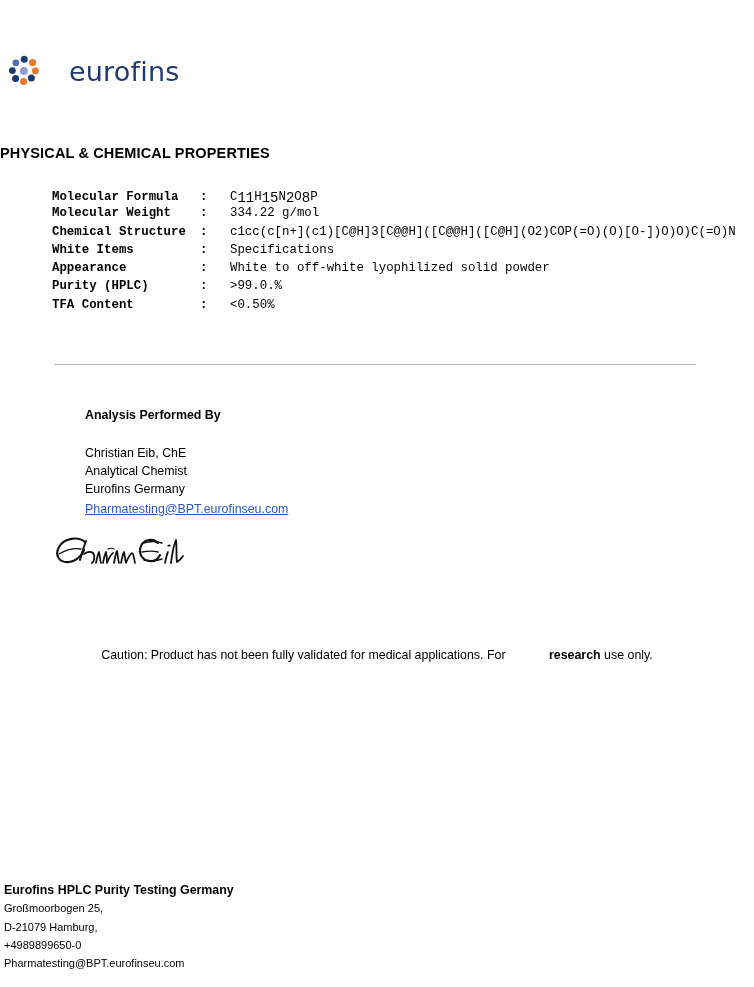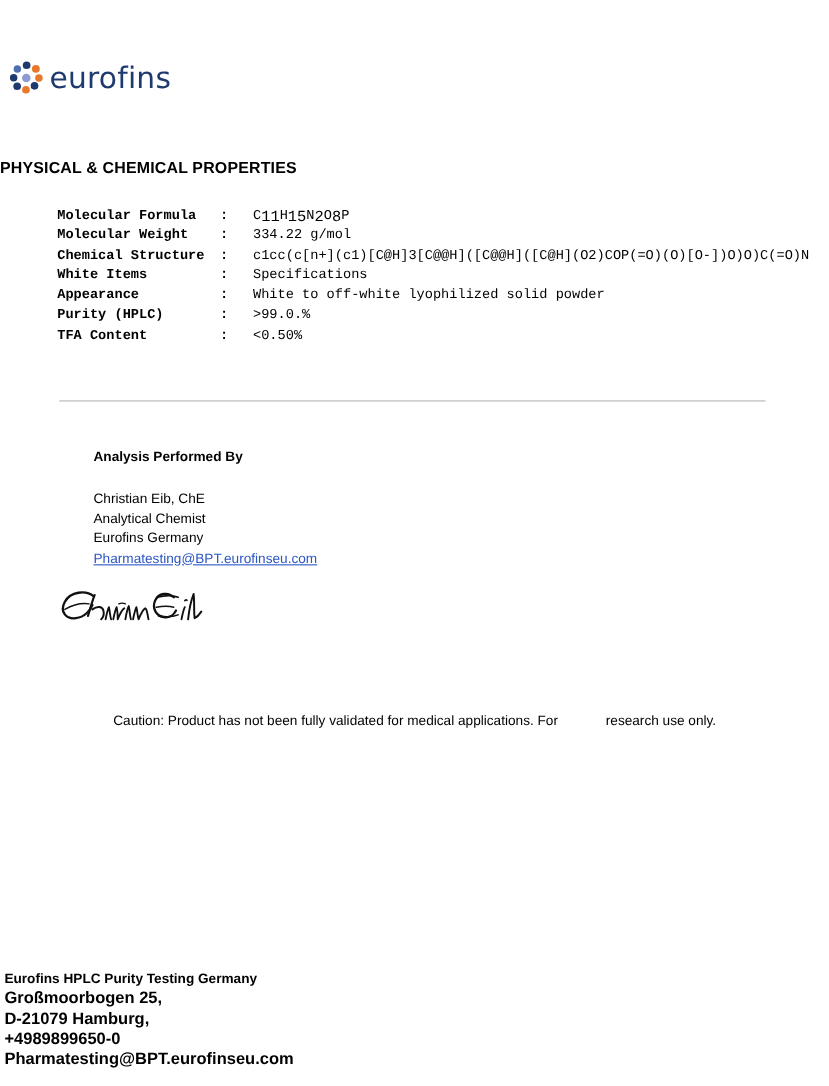--- a/index.html
+++ b/index.html
@@ -17,20 +17,21 @@
     -webkit-font-smoothing: antialiased;
   }
 
   
   .logo-block {
     position: absolute;
     left: 8px;
     top: 55px;
     display: flex;
     align-items: center;
+    gap: 24px;
   }
   .logo-mark {
     width: 32px;
     height: 32px;
     display: block;
   }
   .logo-word {
     font-family: "DejaVu Sans", sans-serif;
     font-size: 27px;
     color: #1F3A6E;
@@ -140,37 +141,36 @@
 
   
   .caution {
     position: absolute;
     left: 0;
     top: 648px;
     width: 754px;
     text-align: center;
     font-size: 12.4px;
   }
-  .caution b { font-weight: normal; padding-left: 40px; }
+  .caution b { font-weight: bold; padding-left: 40px; }
 
   
   .footer {
     position: absolute;
     left: 4px;
     top: 881px;
   }
   .footer-title {
     font-size: 12.4px;
     font-weight: bold;
     line-height: 18.3px;
   }
   .footer-line {
-    font-size: 15px;
+    font-size: 11px;
     line-height: 18.3px;
-    font-weight: bold;
   }
 </style>
 </head>
 <body>
 
 <div class="logo-block">
   <span class="logo-mark">
     <svg width="32" height="32" viewBox="0 0 32 32" xmlns="http://www.w3.org/2000/svg">
       <circle cx="16.2" cy="4.3" r="3.5" fill="#1F3A6E"></circle>
       <circle cx="24.6" cy="7.6" r="3.6" fill="#E8792A"></circle>

